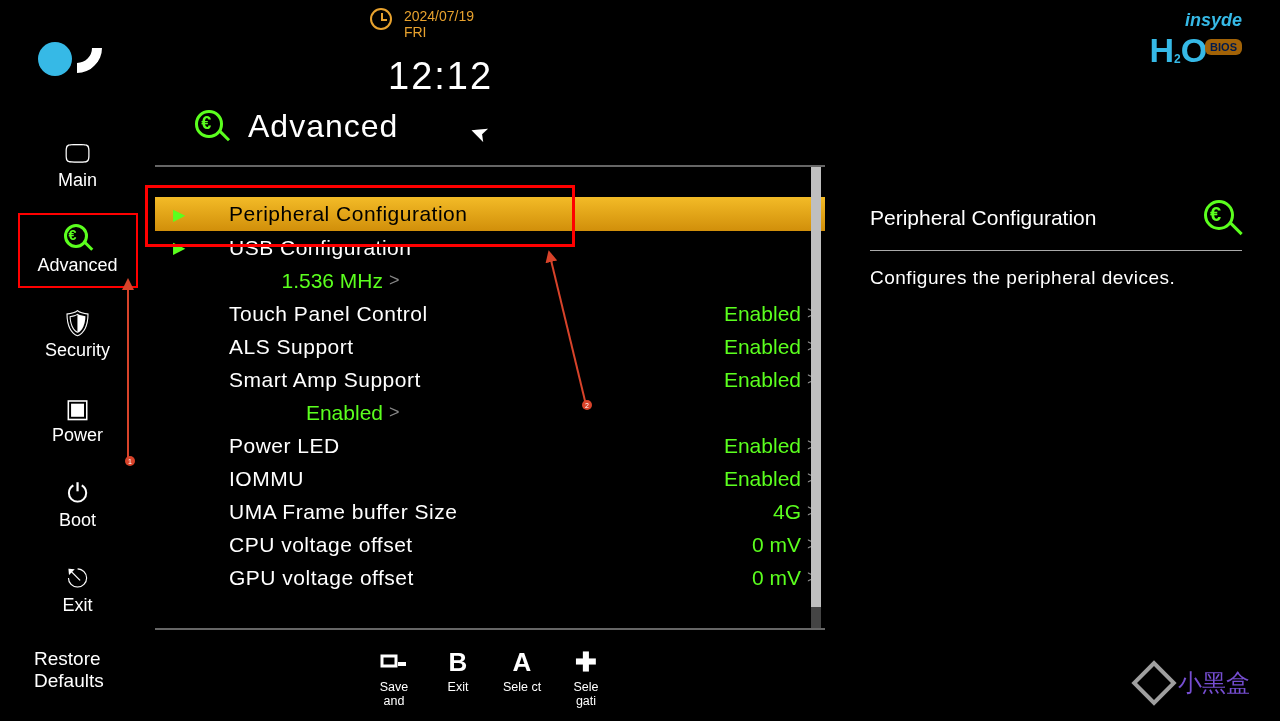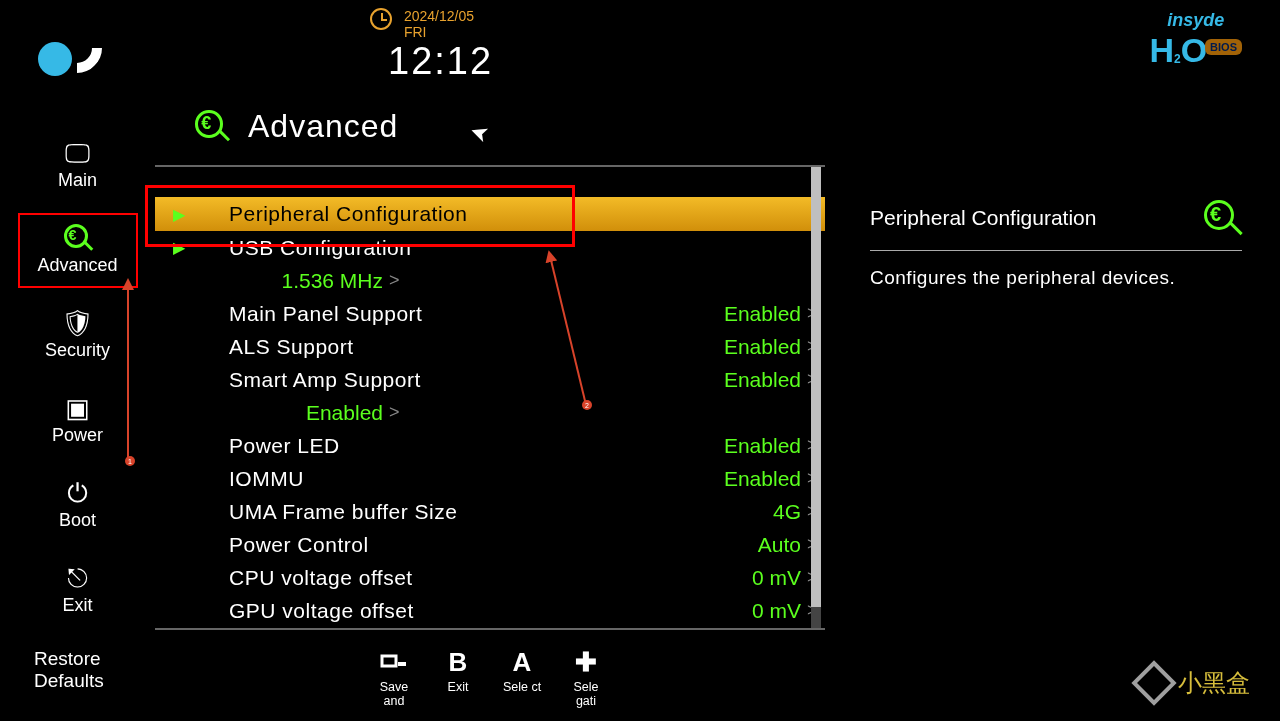--- a/index.html
+++ b/index.html
@@ -16,25 +16,25 @@
   .top-bar { position: absolute; top: 0; left: 0; right: 0; height: 95px; }
   .brand-logo { position: absolute; top: 18px; left: 38px; width: 70px; height: 62px; }
   .brand-logo .half-moon { position: absolute; width: 50px; height: 50px; border: 10px solid #fff; border-radius: 50%; border-left-color: transparent; border-top-color: transparent; border-bottom-color: transparent; transform: rotate(45deg); left: 14px; top: 5px; }
   .brand-logo .dot { position: absolute; width: 34px; height: 34px; background: #36b9e6; border-radius: 50%; left: 0; top: 24px; }
 
   .date-block { position: absolute; top: 8px; left: 370px; color: #e8a22e; font-size: 14px; }
   .date-block .clock-icon { display: inline-block; width: 22px; height: 22px; border: 2px solid #e8a22e; border-radius: 50%; vertical-align: top; position: relative; margin-right: 8px; }
   .date-block .clock-icon::before { content:''; position:absolute; left:9px; top:3px; width:2px; height:7px; background:#e8a22e; }
   .date-block .clock-icon::after { content:''; position:absolute; left:9px; top:9px; width:6px; height:2px; background:#e8a22e; }
   .date-block .date-text { display:inline-block; vertical-align:top; }
-  .date-block .time { color:#fff; font-size: 38px; font-weight: 500; letter-spacing: 2px; margin-top: 0; margin-left: 18px; }
+  .date-block .time { color:#fff; font-size: 38px; font-weight: 500; letter-spacing: 2px; margin-top: 15px; margin-left: 18px; }
 
   .cursor { position: absolute; top: 120px; left: 470px; color: #fff; font-size: 22px; transform: scaleX(-1) rotate(-20deg); }
 
-  .vendor-logo { position: absolute; top: 10px; right: 38px; text-align: center; color: #36b9e6; font-family: Arial, sans-serif; margin-left: 48px; }
+  .vendor-logo { position: absolute; top: 10px; right: 38px; text-align: right; color: #36b9e6; font-family: Arial, sans-serif; margin-left: 48px; }
   .vendor-logo .l1 { font-size: 18px; font-weight: bold; font-style: italic; }
   .vendor-logo .l2 { display:flex; align-items:center; justify-content:center; }
   .vendor-logo .h { font-size: 34px; font-weight: bold; color:#36b9e6; }
   .vendor-logo .o { font-size: 18px; font-weight: bold; color:#36b9e6; position:relative; }
   .vendor-logo .bios-badge { background:#a16207; color:#001a4d; font-size:11px; font-weight:bold; padding:2px 5px; border-radius:6px; margin-left:-2px; position:relative; top:-4px; }
 
   
   .sidebar { position: absolute; top: 128px; left: 0; width: 155px; display:flex; flex-direction:column; align-items:center; }
   .side-item { width: 120px; display:flex; flex-direction:column; align-items:center; color:#fff; padding: 6px 0 10px; margin-bottom: 10px; border:2px solid transparent; }
   .side-item .icon { font-size: 26px; height: 34px; display:flex; align-items:center; justify-content:center; }
@@ -82,36 +82,36 @@
   .footer { position: absolute; bottom: 0; left: 155px; width: 670px; height: 78px; display:flex; align-items:flex-start; justify-content:center; gap: 16px; padding-top: 4px; }
   .key-hint { display:flex; flex-direction:column; align-items:center; width: 48px; }
   .key-hint .glyph { color:#fff; font-size: 26px; font-weight: bold; height: 30px; display:flex; align-items:center; }
   .key-hint .klabel { color:#fff; font-size: 12.5px; text-align:center; line-height:1.1; margin-top:4px; }
 
   
   .arrow-anno { position:absolute; pointer-events:none; }
   .arrow-anno svg { overflow:visible; }
   .badge-circle { position:absolute; width:10px; height:10px; border-radius:50%; background:#d8432a; color:#fff; font-size:7px; display:flex; align-items:center; justify-content:center; pointer-events:none; }
 
-  .watermark { position:absolute; right: 30px; bottom: 18px; display:flex; align-items:center; gap: 4px; color:#fde047; font-size: 24px; opacity:0.85; }
+  .watermark { position:absolute; right: 30px; bottom: 18px; display:flex; align-items:center; gap: 4px; color:#8b5cf6; font-size: 24px; opacity:0.85; }
   .watermark .hex { width: 40px; height: 40px; position:relative; }
   .watermark .hex::before { content:''; position:absolute; inset:4px; border:4px solid #bbb; transform:rotate(45deg); }
 </style>
 </head>
 <body>
 
 <div class="top-bar">
   <div class="brand-logo">
     <span class="dot"></span>
       <span class="half-moon"></span>
   </div>
   <div class="date-block">
     <span class="clock-icon"></span>
     <span class="date-text">
-      <div>2024/12/05</div>
+      <div>2024/07/19</div>
       <div>FRI</div>
     </span>
     <div class="time">12:12</div>
   </div>
   <div class="vendor-logo">
     <div class="l1">insyde</div>
     <div class="l2">
       <span class="h">H</span>
       <span class="o" style="font-size:12px; align-self:flex-end; margin-bottom:4px;">2</span>
       <span class="h">O</span>
@@ -178,21 +178,21 @@
     <span class="value-col"></span>
     <span class="caret"></span>
       </div>
       <div class="row">
     <span class="arrow-col"></span>
     <span class="value-col">1.536 MHz</span>
     <span class="caret">&gt;</span>
       </div>
       <div class="row">
     <span class="arrow-col"></span>
-    <span class="label-col">Main Panel Support</span>
+    <span class="label-col">Touch Panel Control</span>
     <span class="value-col">Enabled</span>
     <span class="caret">&gt;</span>
       </div>
       <div class="row">
     <span class="arrow-col"></span>
     <span class="label-col">ALS Support</span>
     <span class="value-col">Enabled</span>
     <span class="caret">&gt;</span>
       </div>
       <div class="row">
@@ -215,26 +215,20 @@
       <div class="row">
     <span class="arrow-col"></span>
     <span class="label-col">IOMMU</span>
     <span class="value-col">Enabled</span>
     <span class="caret">&gt;</span>
       </div>
       <div class="row">
     <span class="arrow-col"></span>
     <span class="label-col">UMA Frame buffer Size</span>
     <span class="value-col">4G</span>
-    <span class="caret">&gt;</span>
-      </div>
-      <div class="row">
-    <span class="arrow-col"></span>
-    <span class="label-col">Power Control</span>
-    <span class="value-col">Auto</span>
     <span class="caret">&gt;</span>
       </div>
       <div class="row">
     <span class="arrow-col"></span>
     <span class="label-col">CPU voltage offset</span>
     <span class="value-col">0 mV</span>
     <span class="caret">&gt;</span>
       </div>
       <div class="row">
     <span class="arrow-col"></span>

